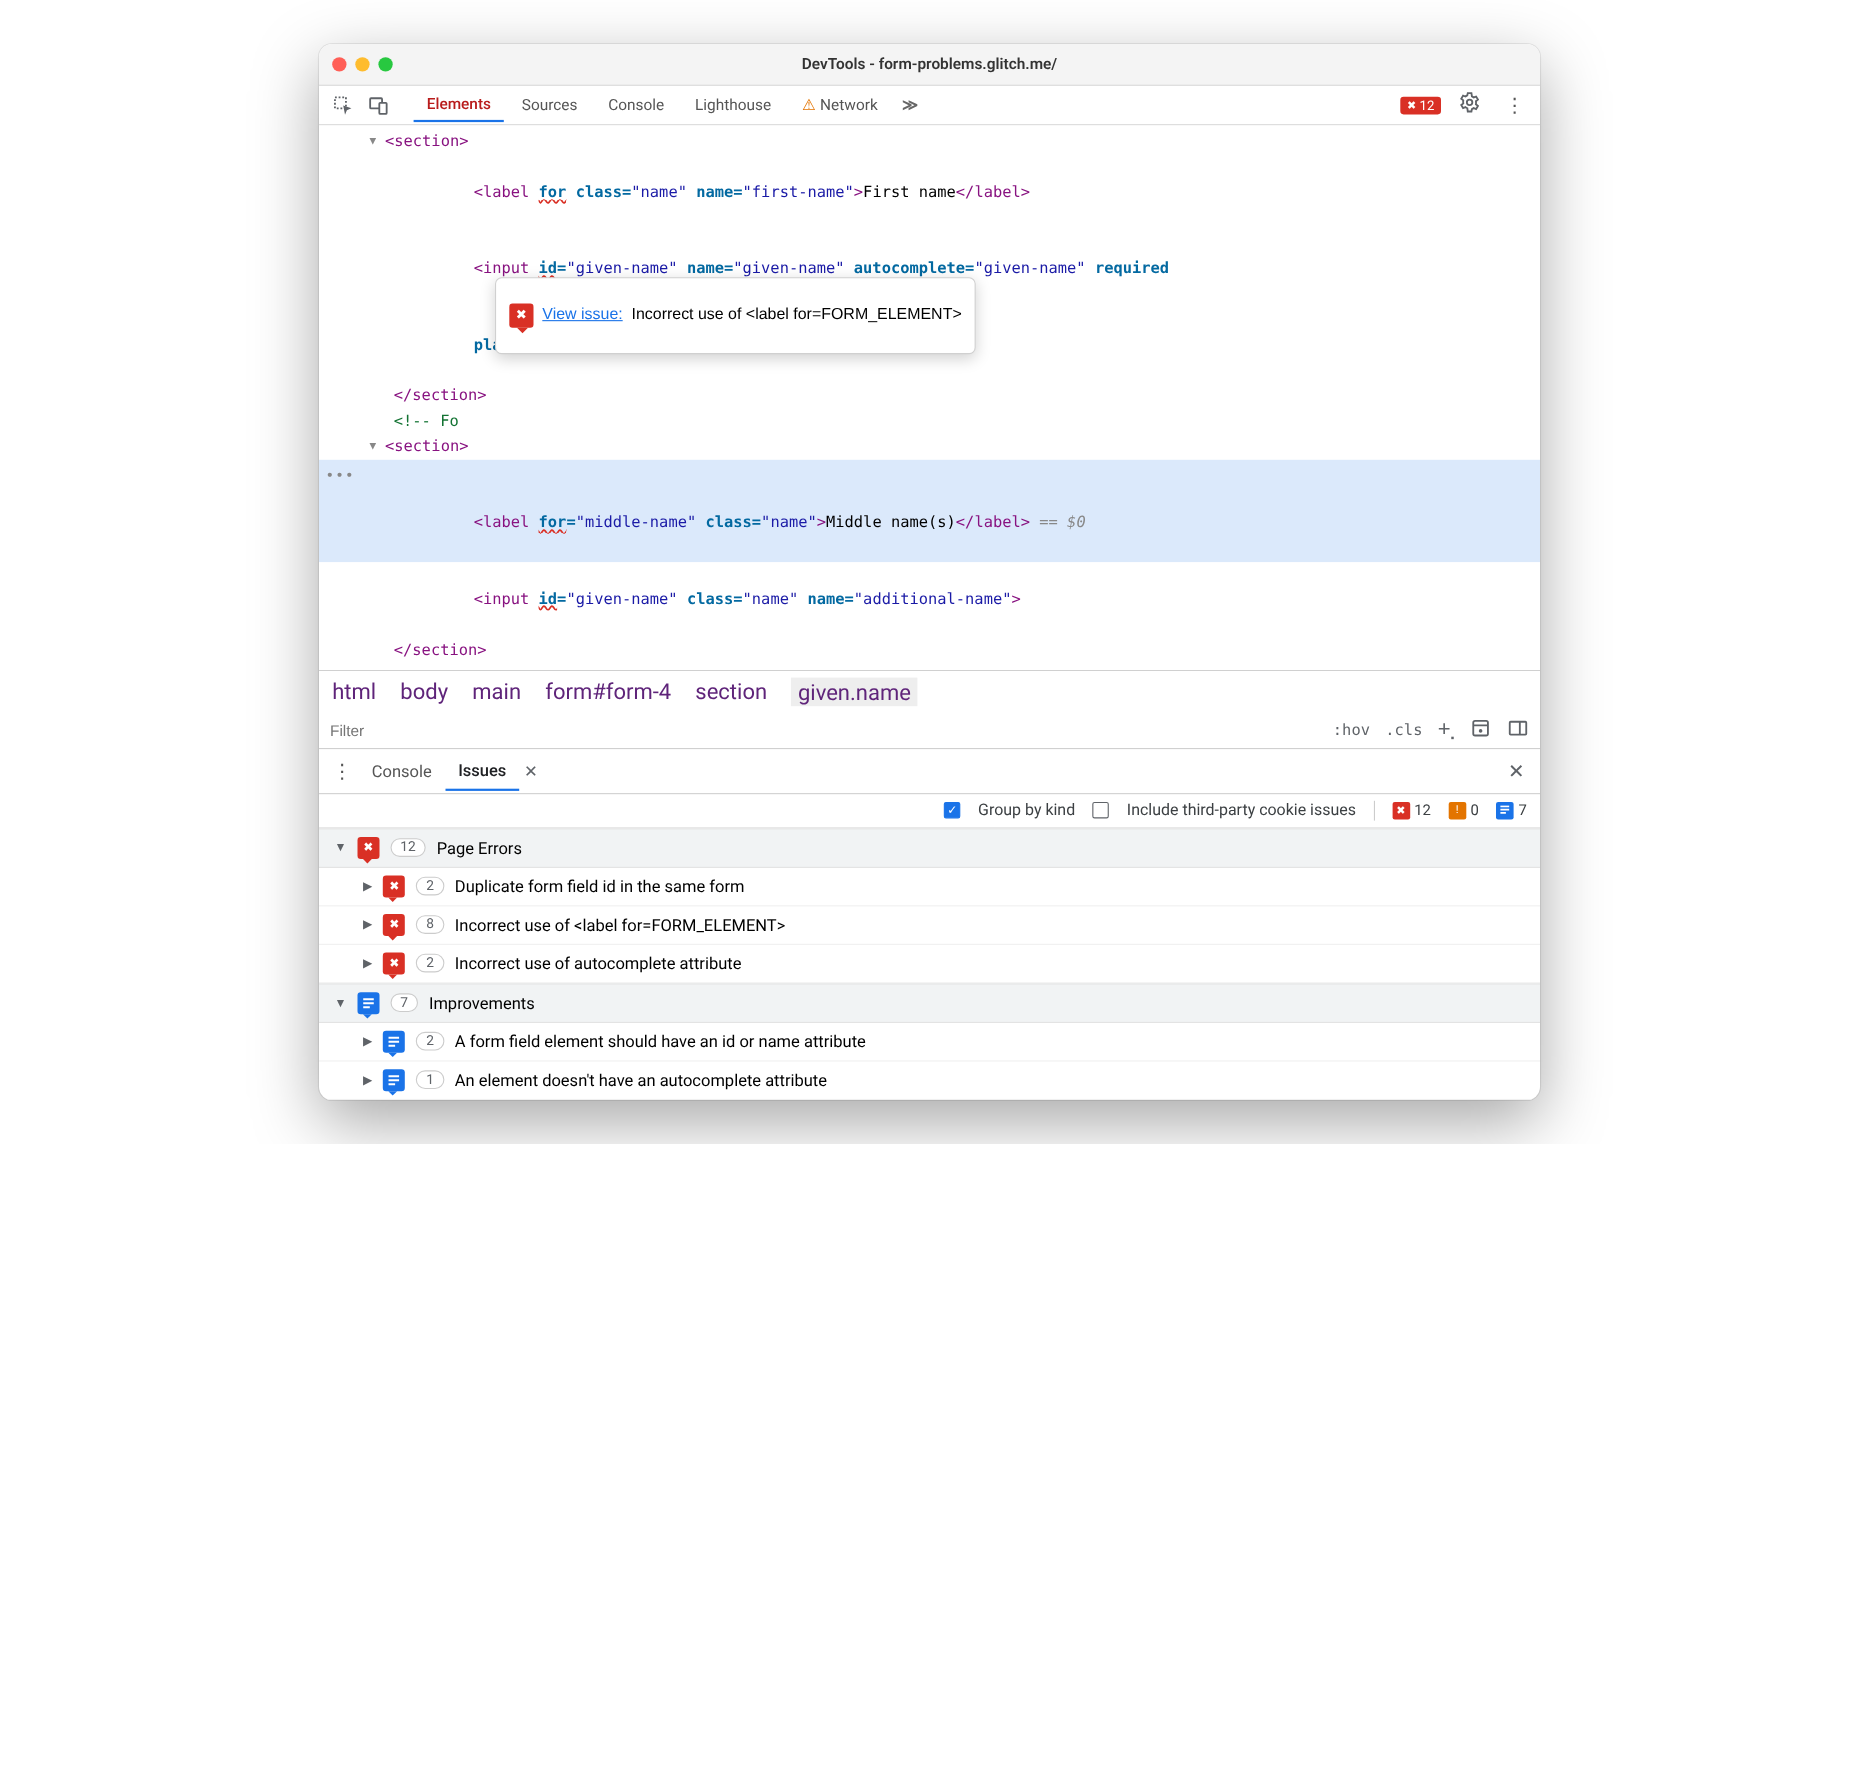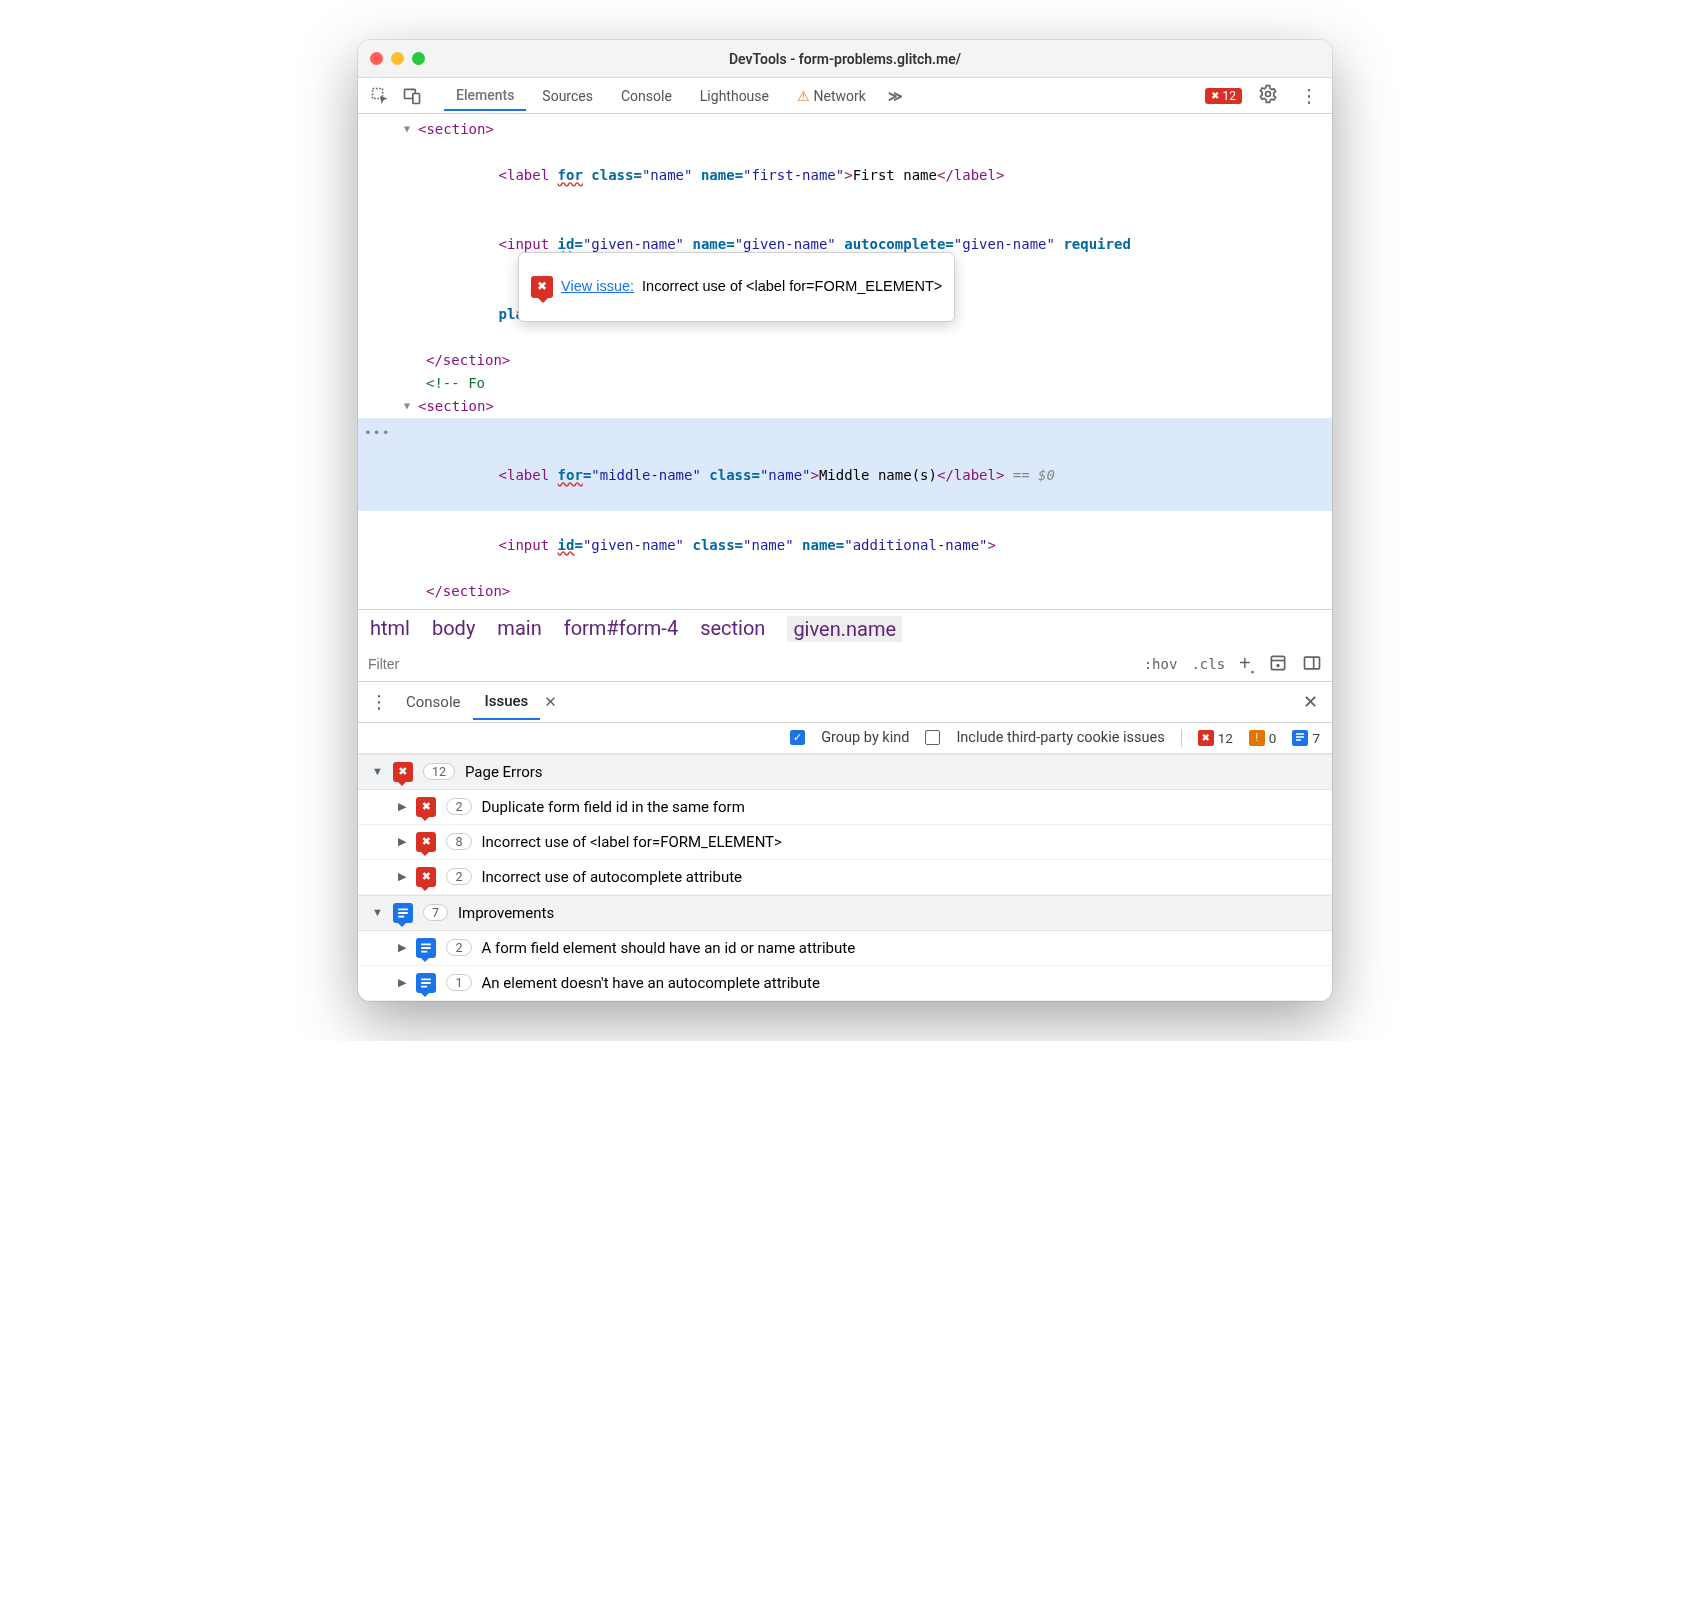--- a/index.html
+++ b/index.html
@@ -5,21 +5,21 @@
   * { box-sizing: border-box; margin: 0; padding: 0; }
   body {
     font-family: -apple-system, BlinkMacSystemFont, "Segoe UI", Roboto, sans-serif;
     background: #fff;
     display: flex;
     justify-content: center;
     align-items: flex-start;
     padding: 40px;
   }
   .window {
-    width: 974px;
+    width: 1110px;
     border-radius: 12px;
     box-shadow: 0 20px 60px rgba(0,0,0,0.35), 0 0 0 1px rgba(0,0,0,0.08);
     background: #fff;
     overflow: hidden;
   }
   .titlebar {
     height: 38px;
     background: #f4f4f4;
     border-bottom: 1px solid #d9d9d9;
     display: flex;
@@ -35,21 +35,21 @@
     height: 36px;
     display:flex; align-items:center;
     border-bottom:1px solid #d0d0d0;
     padding: 0 8px;
     gap: 4px;
     font-size: 14px;
     color:#555;
   }
   .toolbar .spacer { width:10px; }
   .tab { padding: 6px 12px; cursor:pointer; color:#555; }
-  .tab.active { color:#737373; border-bottom:2px solid #1a73e8; font-weight:500; }
+  .tab.active { color:#b91c1c; border-bottom:2px solid #1a73e8; font-weight:500; }
   .tab.warn::before { content:"⚠"; color:#e37400; margin-right:4px; }
   .overflow { padding:0 6px; font-weight:700; color:#666; }
   .badge-err { background:#d93025; color:#fff; font-size:12px; border-radius:3px; padding:1px 6px; display:inline-flex; align-items:center; gap:3px; }
   .badge-err::before { content:"✖"; font-size:10px; }
   .toolbar-right { margin-left:auto; display:flex; align-items:center; gap:10px; }
   .gear, .kebab { font-size:18px; color:#555; padding:2px 6px; }
 
   .icon-svg { width:20px; height:20px; display:block; }
   .icon-btn { padding:4px; display:flex; align-items:center; justify-content:center; }
 

